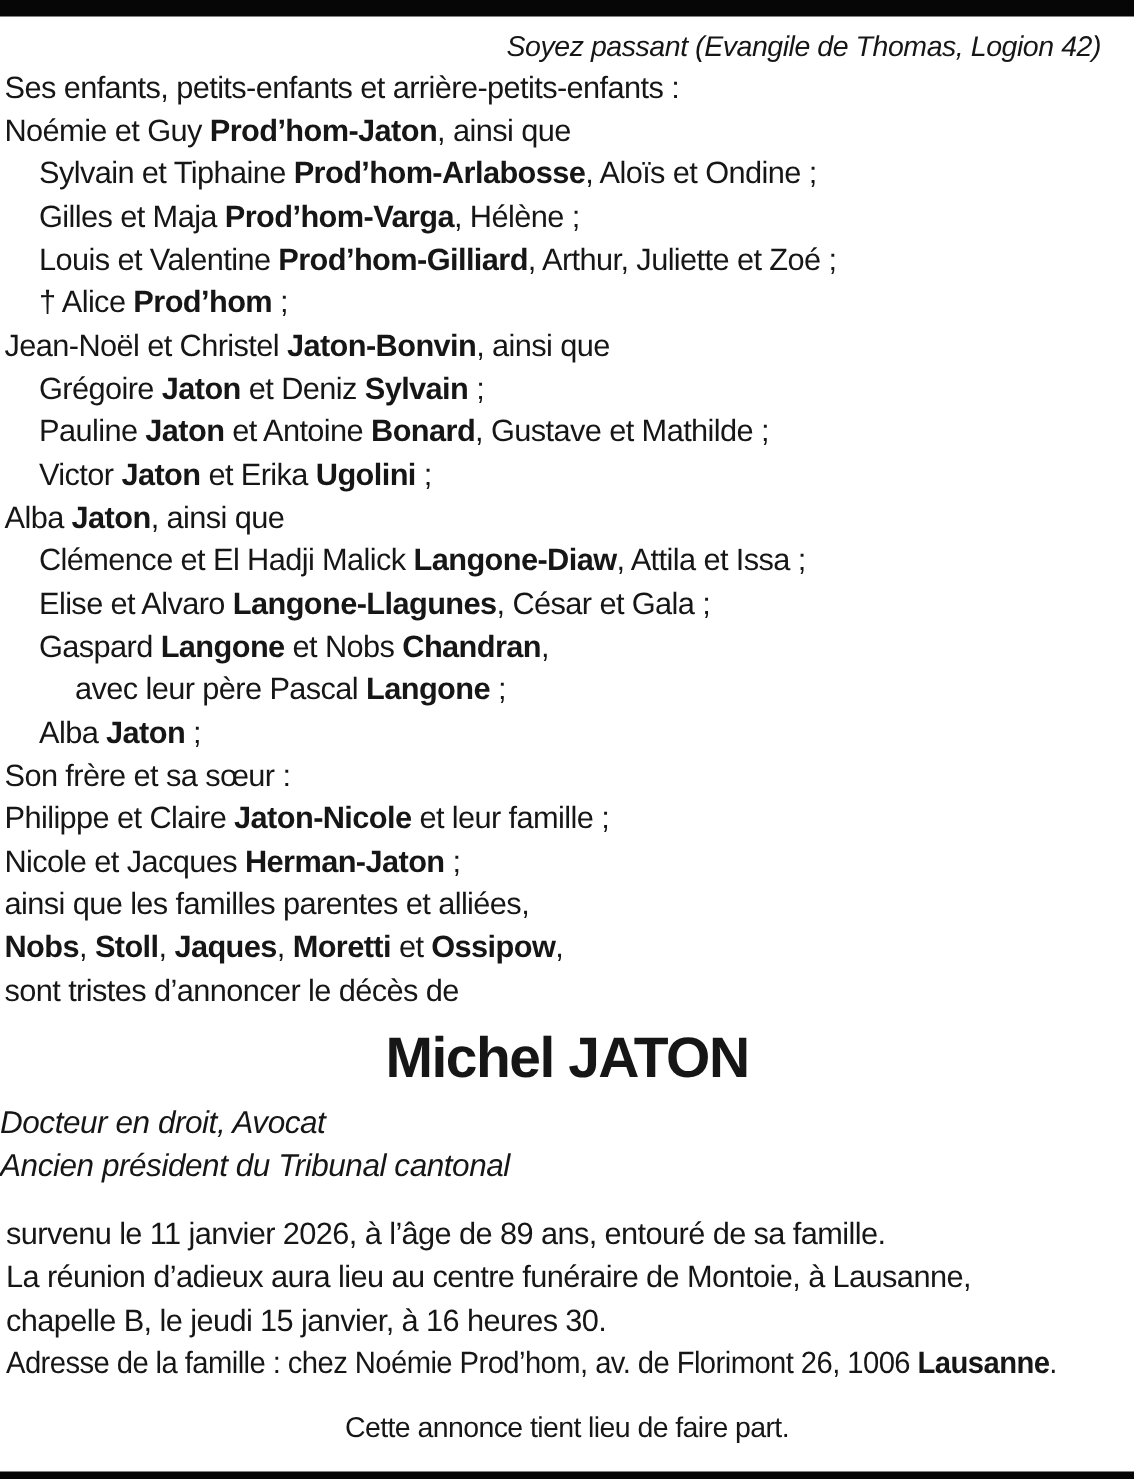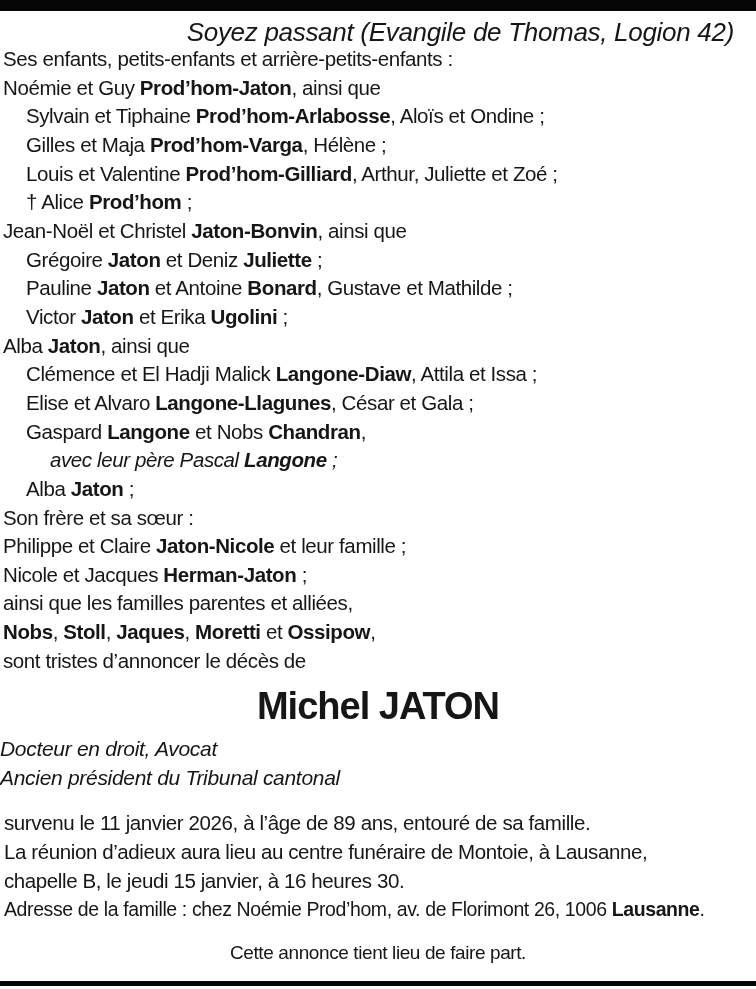--- a/index.html
+++ b/index.html
@@ -13,35 +13,35 @@
   }
   .top-bar {
     height: 11px; width: 100%;
     background: #060606;
   }
   .quote {
     margin-top: 8px;
     padding-right: 22px;
     text-align: right;
     font-style: italic;
-    font-size: 26px;
+    font-size: 19px;
     line-height: 26px;
     letter-spacing: -0.3px;
   }
   .family-list { padding-left: 3px; }
   .details-list { margin-top: 17px; padding-left: 4px; }
   .line {
     font-size: 20.5px;
     line-height: 28.65px;
     letter-spacing: -0.4px;
     white-space: nowrap;
   }
   .line .b { font-weight: bold; }
   .i1 { padding-left: 23px; }
-  .i2 { padding-left: 47px; font-style: italic; }
+  .i2 { padding-left: 47px; }
   .condensed {
     transform: scaleX(0.95);
     transform-origin: 0 50%;
   }
   .name-block { text-align: center; margin-top: 9px; }
   .deceased-name {
     font-size: 38px;
     font-weight: bold;
     line-height: 44px;
     letter-spacing: -1px;
@@ -76,21 +76,21 @@
 <div class="quote">Soyez passant (Evangile de Thomas, Logion 42)</div>
 
 <div class="family-list">
     <div class="line"><span>Ses enfants, petits-enfants et arrière-petits-enfants :</span></div>
     <div class="line"><span>Noémie et Guy </span><span class="b">Prod’hom-Jaton</span><span>, ainsi que</span></div>
     <div class="line i1"><span>Sylvain et Tiphaine </span><span class="b">Prod’hom-Arlabosse</span><span>, Aloïs et Ondine ;</span></div>
     <div class="line i1"><span>Gilles et Maja </span><span class="b">Prod’hom-Varga</span><span>, Hélène ;</span></div>
     <div class="line i1"><span>Louis et Valentine </span><span class="b">Prod’hom-Gilliard</span><span>, Arthur, Juliette et Zoé ;</span></div>
     <div class="line i1"><span>† Alice </span><span class="b">Prod’hom</span><span> ;</span></div>
     <div class="line"><span>Jean-Noël et Christel </span><span class="b">Jaton-Bonvin</span><span>, ainsi que</span></div>
-    <div class="line i1"><span>Grégoire </span><span class="b">Jaton</span><span> et Deniz </span><span class="b">Juliette</span><span> ;</span></div>
+    <div class="line i1"><span>Grégoire </span><span class="b">Jaton</span><span> et Deniz </span><span class="b">Sylvain</span><span> ;</span></div>
     <div class="line i1"><span>Pauline </span><span class="b">Jaton</span><span> et Antoine </span><span class="b">Bonard</span><span>, Gustave et Mathilde ;</span></div>
     <div class="line i1"><span>Victor </span><span class="b">Jaton</span><span> et Erika </span><span class="b">Ugolini</span><span> ;</span></div>
     <div class="line"><span>Alba </span><span class="b">Jaton</span><span>, ainsi que</span></div>
     <div class="line i1"><span>Clémence et El Hadji Malick </span><span class="b">Langone-Diaw</span><span>, Attila et Issa ;</span></div>
     <div class="line i1"><span>Elise et Alvaro </span><span class="b">Langone-Llagunes</span><span>, César et Gala ;</span></div>
     <div class="line i1"><span>Gaspard </span><span class="b">Langone</span><span> et Nobs </span><span class="b">Chandran</span><span>,</span></div>
     <div class="line i2"><span>avec leur père Pascal </span><span class="b">Langone</span><span> ;</span></div>
     <div class="line i1"><span>Alba </span><span class="b">Jaton</span><span> ;</span></div>
     <div class="line"><span>Son frère et sa sœur :</span></div>
     <div class="line"><span>Philippe et Claire </span><span class="b">Jaton-Nicole</span><span> et leur famille ;</span></div>

